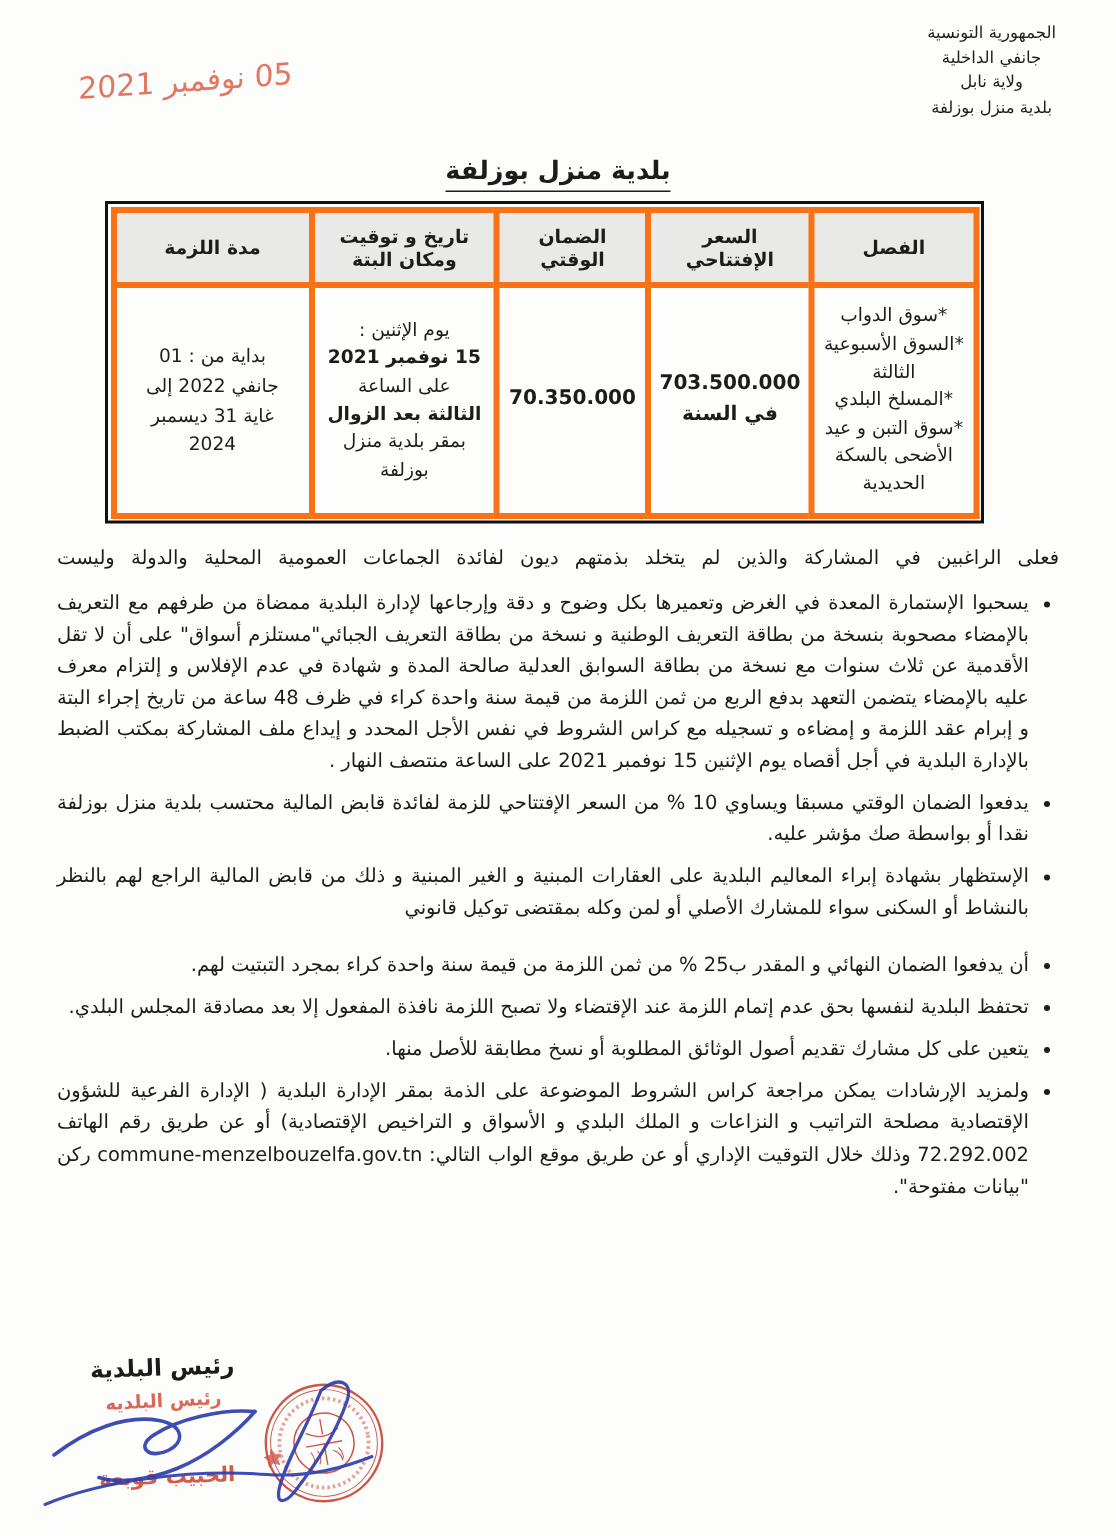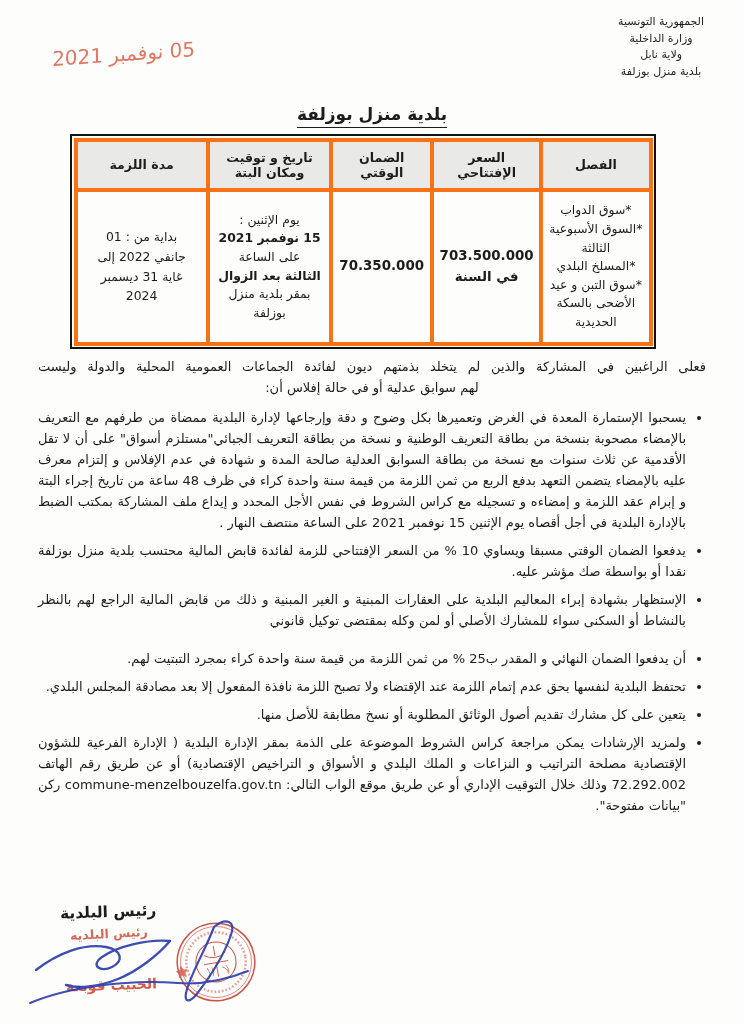--- a/index.html
+++ b/index.html
@@ -75,21 +75,21 @@
   .col-guar{width:17.5%;}
   .col-date{width:21.5%;}
   .col-dur{width:23%;}
   .cell-items div{line-height:1.5;}
   .bold{font-weight:bold;}
   .price-num{font-weight:bold;font-size:13.4px;line-height:1.5;}
   .date-cell div{line-height:1.5;}
   .dur-cell{line-height:1.6;padding:0 14px;}
   
   .cond-line1{
-    margin:8px 0 0 0;
+    margin:14px 0 0 0;
     font-size:13px;line-height:1.6;
     text-align:justify;text-align-last:justify;
   }
   .cond-line2{font-size:13px;line-height:1.6;text-align:center;}
   ul.bullets{
     margin:8px 0 0 0;
     padding:0 20px 0 0;
     list-style:disc;
   }
   ul.bullets li{
@@ -123,21 +123,21 @@
   .blue-sig{position:absolute;left:18px;top:915px;width:235px;height:95px;opacity:.92;}
 </style>
 </head>
 <body>
 
 <div class="page">
 
   
   <div class="letterhead">
     <div>الجمهورية التونسية</div>
-    <div>وزارة الداخلية</div>
+    <div>جانفي الداخلية</div>
     <div>ولاية نابل</div>
     <div>بلدية منزل بوزلفة</div>
   </div>
 
   <div class="date-stamp">05 نوفمبر 2021</div>
 
   
   <div class="title1">
     <span>بلدية منزل بوزلفة</span>
   </div>
@@ -188,21 +188,20 @@
           <td>
             <div class="dur-cell">بداية من : 01 جانفي 2022 إلى غاية 31 ديسمبر 2024</div>
           </td>
         </tr>
       </tbody>
     </table>
   </div>
 
   
   <p class="cond-line1">فعلى الراغبين في المشاركة والذين لم يتخلد بذمتهم ديون لفائدة الجماعات العمومية المحلية والدولة وليست</p>
-  <p class="cond-line2" style="margin:0">لهم سوابق عدلية أو في حالة إفلاس أن:</p>
 
   
   <ul class="bullets">
     <li>يسحبوا الإستمارة المعدة في الغرض وتعميرها بكل وضوح و دقة وإرجاعها لإدارة البلدية ممضاة من طرفهم مع التعريف بالإمضاء مصحوبة بنسخة من بطاقة التعريف الوطنية و نسخة من بطاقة التعريف الجبائي"مستلزم أسواق" على أن لا تقل الأقدمية عن ثلاث سنوات مع نسخة من بطاقة السوابق العدلية صالحة المدة و شهادة في عدم الإفلاس و إلتزام معرف عليه بالإمضاء يتضمن التعهد بدفع الربع من ثمن اللزمة من قيمة سنة واحدة كراء في ظرف 48 ساعة من تاريخ إجراء البتة و إبرام عقد اللزمة و إمضاءه و تسجيله مع كراس الشروط في نفس الأجل المحدد و إيداع ملف المشاركة بمكتب الضبط بالإدارة البلدية في أجل أقصاه يوم الإثنين 15 نوفمبر 2021 على الساعة منتصف النهار .</li>
     <li>يدفعوا الضمان الوقتي مسبقا ويساوي 10 % من السعر الإفتتاحي للزمة لفائدة قابض المالية محتسب بلدية منزل بوزلفة نقدا أو بواسطة صك مؤشر عليه.</li>
     <li>الإستظهار بشهادة إبراء المعاليم البلدية على العقارات المبنية و الغير المبنية و ذلك من قابض المالية الراجع لهم بالنظر بالنشاط أو السكنى  سواء للمشارك الأصلي أو لمن وكله بمقتضى توكيل قانوني</li>
     <li class="gap-before">أن يدفعوا الضمان النهائي و المقدر ب25 % من ثمن اللزمة من قيمة سنة واحدة كراء  بمجرد التبتيت لهم.</li>
     <li>تحتفظ البلدية لنفسها بحق عدم إتمام اللزمة عند الإقتضاء ولا تصبح اللزمة نافذة المفعول إلا بعد مصادقة المجلس البلدي.</li>
     <li>يتعين على كل مشارك تقديم أصول الوثائق المطلوبة أو نسخ مطابقة للأصل منها.</li>
     <li><span>ولمزيد الإرشادات يمكن مراجعة كراس الشروط الموضوعة على الذمة بمقر الإدارة البلدية ( الإدارة الفرعية للشؤون الإقتصادية مصلحة التراتيب و النزاعات و الملك البلدي و الأسواق و التراخيص الإقتصادية) أو عن طريق رقم الهاتف 72.292.002 وذلك خلال التوقيت الإداري أو عن طريق موقع الواب التالي: </span><span class="url-ltr">commune-menzelbouzelfa.gov.tn</span><span> ركن "بيانات مفتوحة".</span></li>

